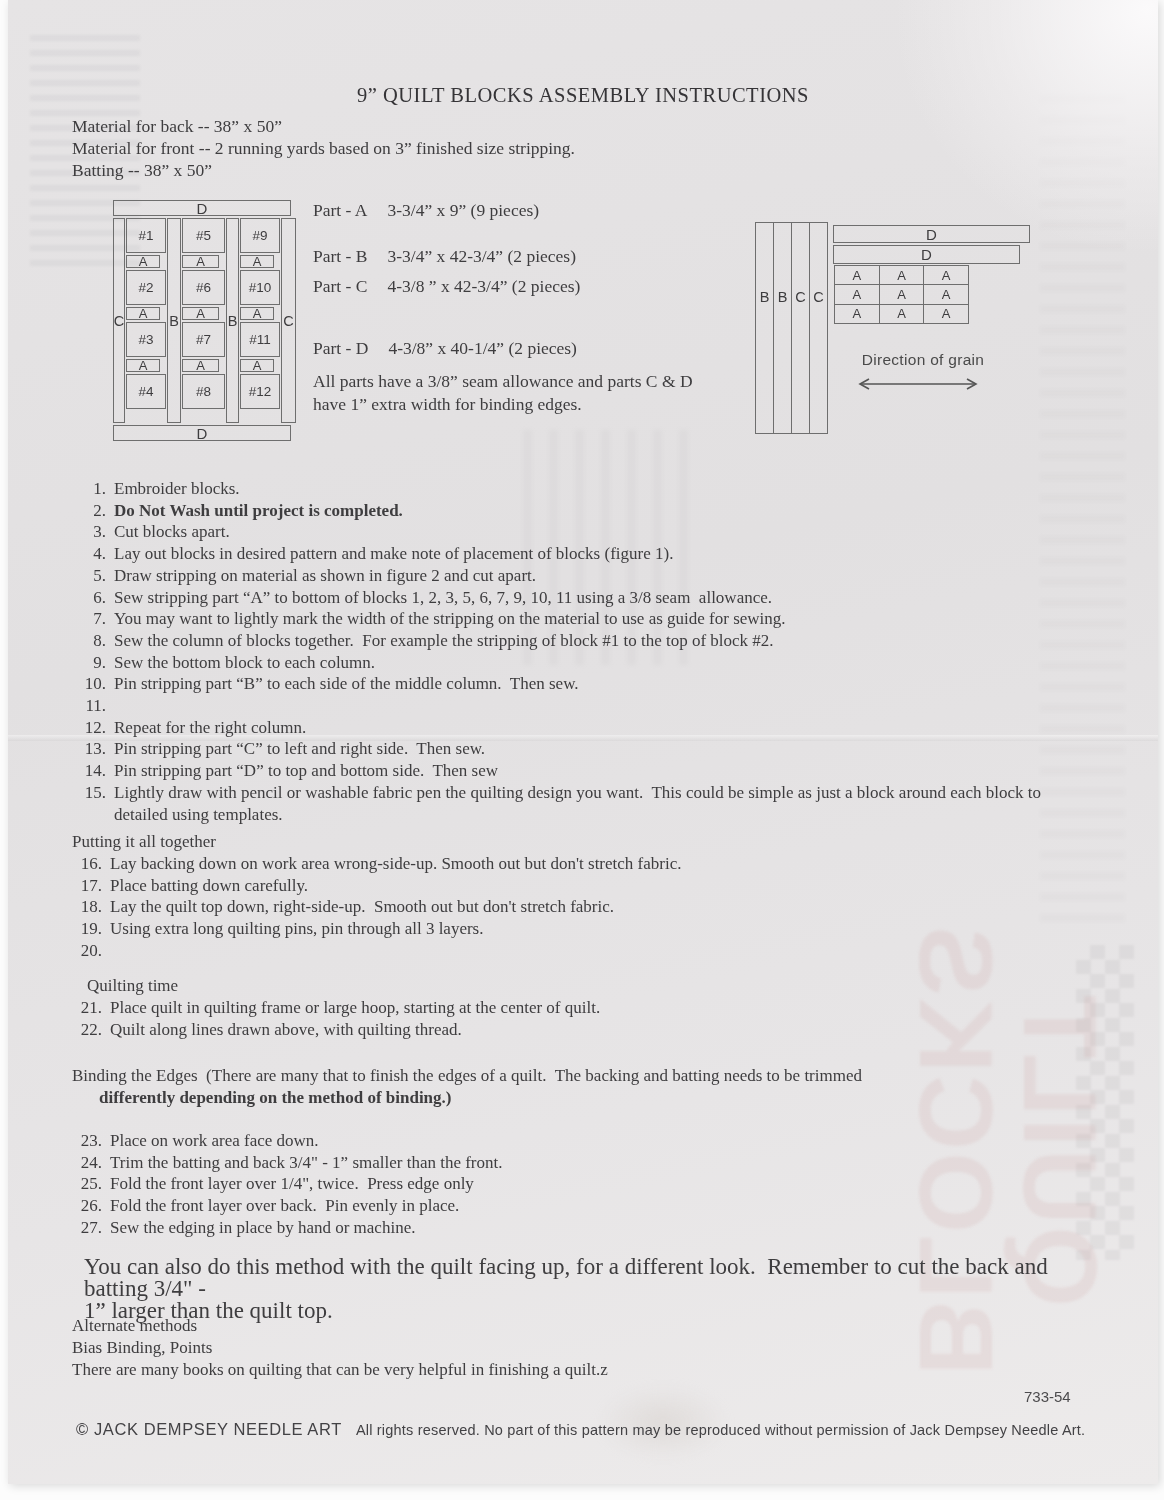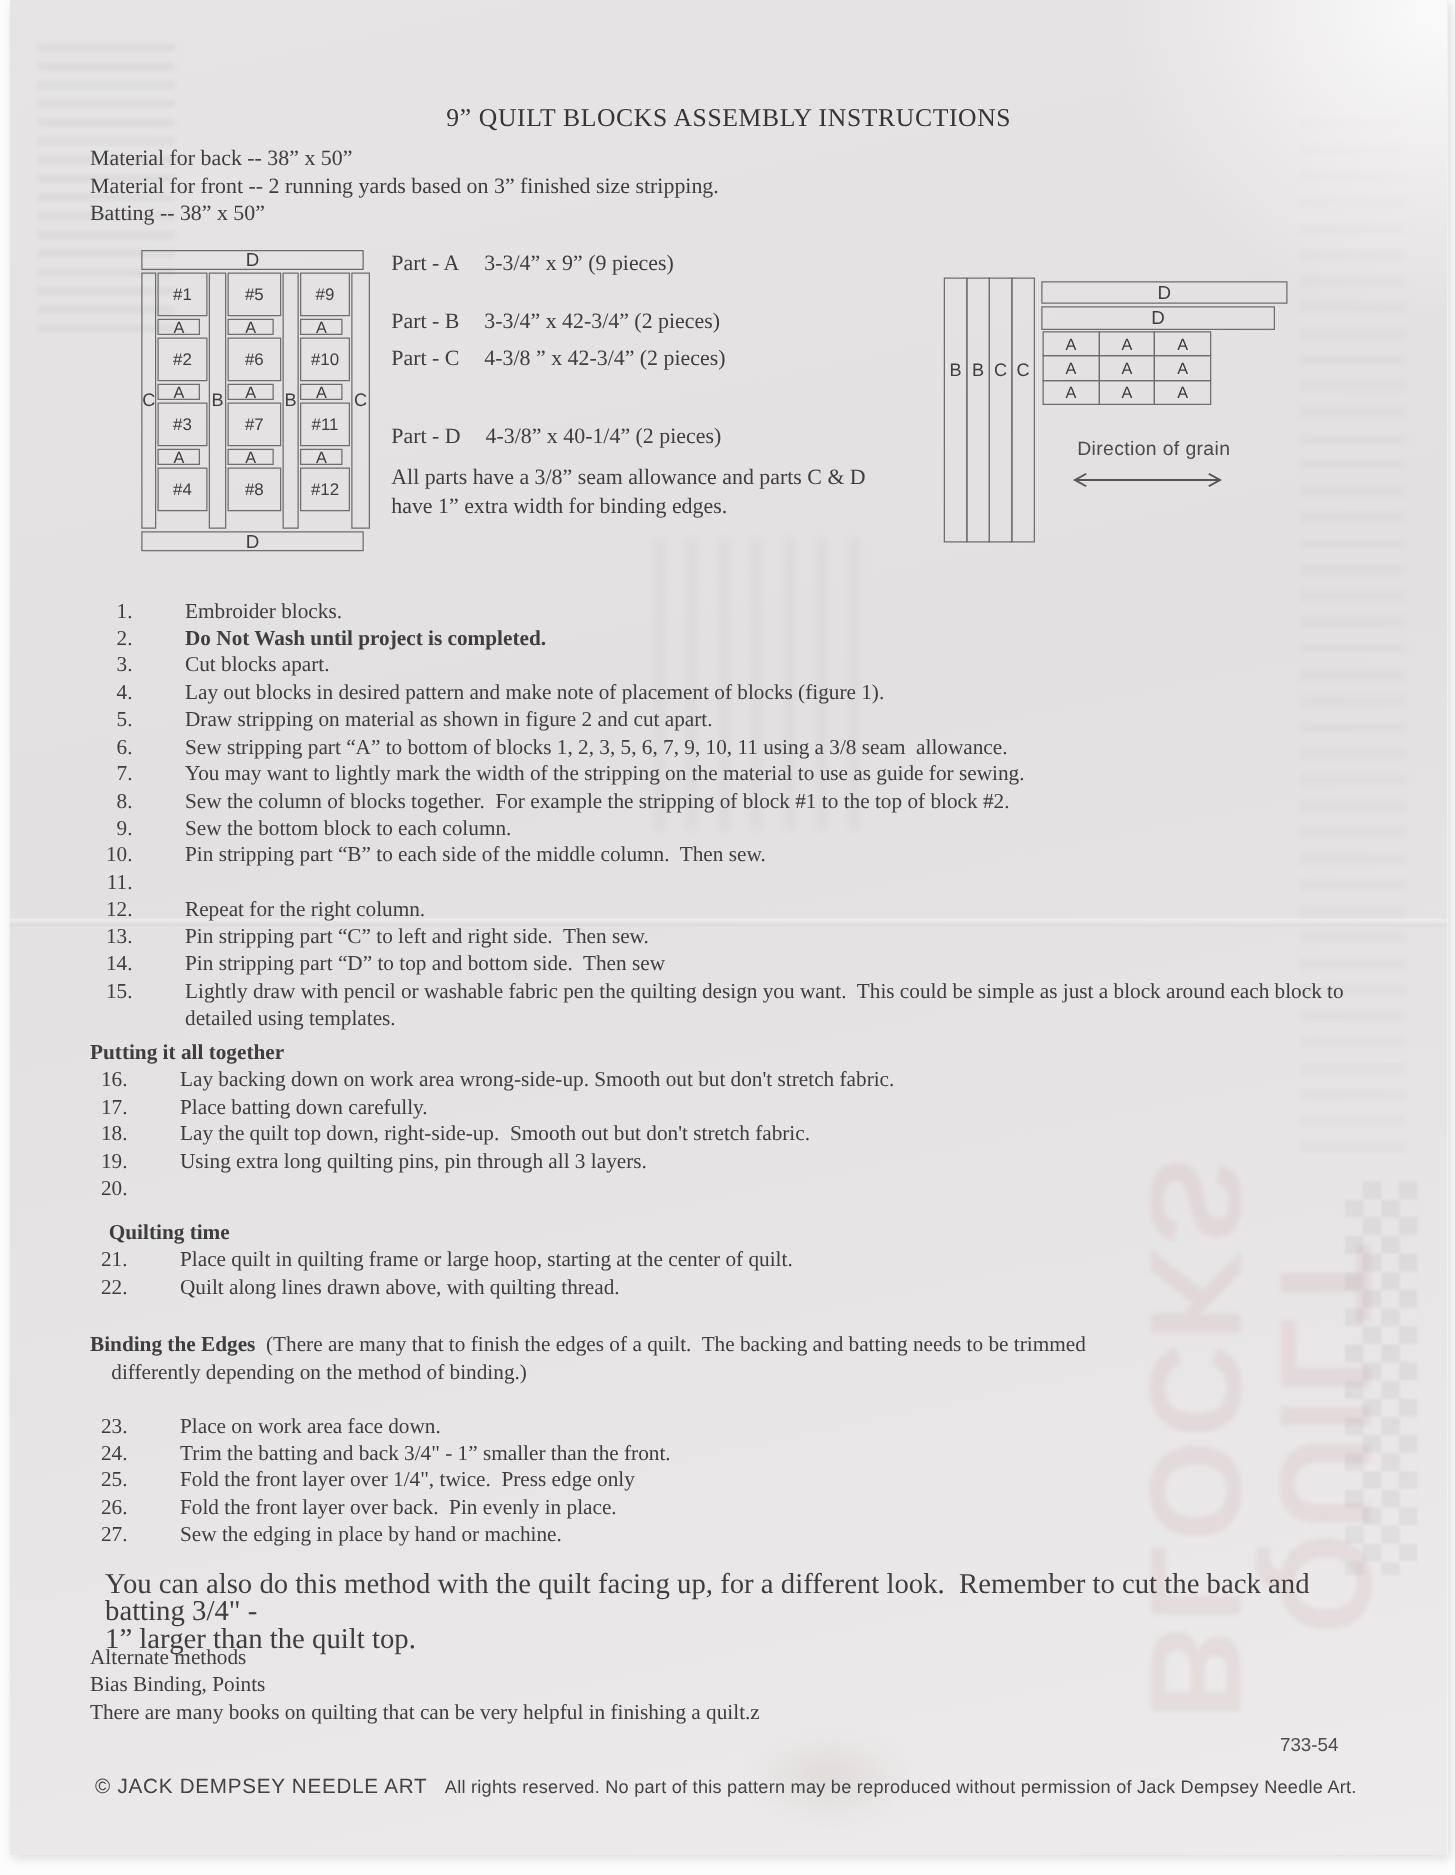--- a/index.html
+++ b/index.html
@@ -76,32 +76,32 @@
   .agrid .cell { border:1px solid #6e6e6e; margin:-1px 0 0 -1px; display:flex; align-items:center; justify-content:center;
     font-size:13px; font-weight:500; }
   .caption { position:absolute; left:88px; top:129px; width:160px; text-align:center;
     font-size:15.5px; color:#4a4a4a; letter-spacing:.3px; }
   .arrow { position:absolute; left:98px; top:155px; }
 
   
   .list { line-height:21.7px; font-size:17px; }
   .step { display:flex; }
   .step .num { width:40px; text-align:right; padding-right:8px; flex-shrink:0; }
-  .step .txt { white-space:pre-wrap;margin-left:34px; }
+  .step .txt { white-space:pre-wrap; }
   .list1 { left:66px; top:478px; width:1048px; }
   .list2 { left:52px; top:853px; width:1000px; }
   .list3 { left:52px; top:997px; width:1000px; }
   .list4 { left:52px; top:1130px; width:1000px; }
   .list2 .num, .list3 .num, .list4 .num { width:50px; }
   .bold { font-weight:bold; }
-  .heading { font-weight:bold; font-size:17px; }
+  .heading { font-weight:normal; font-size:17px; }
   .h-putting { left:64px; top:832px; }
   .h-quilting { left:64px; top:976px;margin-left:15px; }
   .binding { left:64px; top:1065px; width:990px; font-size:17px; line-height:21.7px; }
-  .binding .l2 { margin-left:17px; }
+  .binding .l2 { margin-left:27px;font-weight:bold; }
   .closing { left:76px; top:1256px; width:1010px; font-size:23px; line-height:22px; }
   .alternate { left:64px; top:1315px; font-size:17px; line-height:22px; }
 
   .partnum { left:1016px; top:1388px; font-family:"Liberation Sans", sans-serif; font-size:15px; color:#4c4b4d; }
   .footer { left:68px; top:1420px; width:1060px; white-space:nowrap;
     font-family:"Liberation Sans", sans-serif; color:#434245; }
   .footer .brand { font-size:16.5px; letter-spacing:.6px; }
   .footer .rest { font-size:14.5px; margin-left:14px; letter-spacing:.2px; }
 </style>
 </head>

